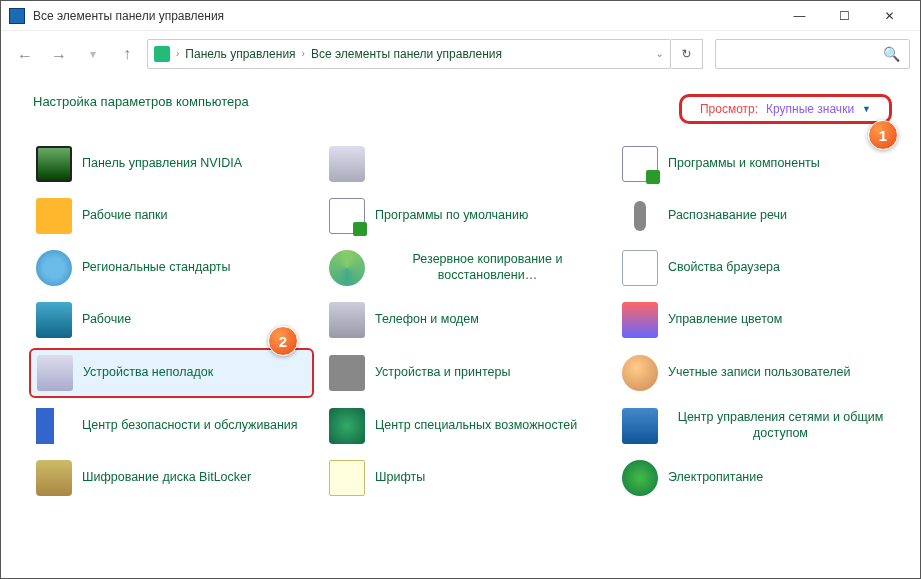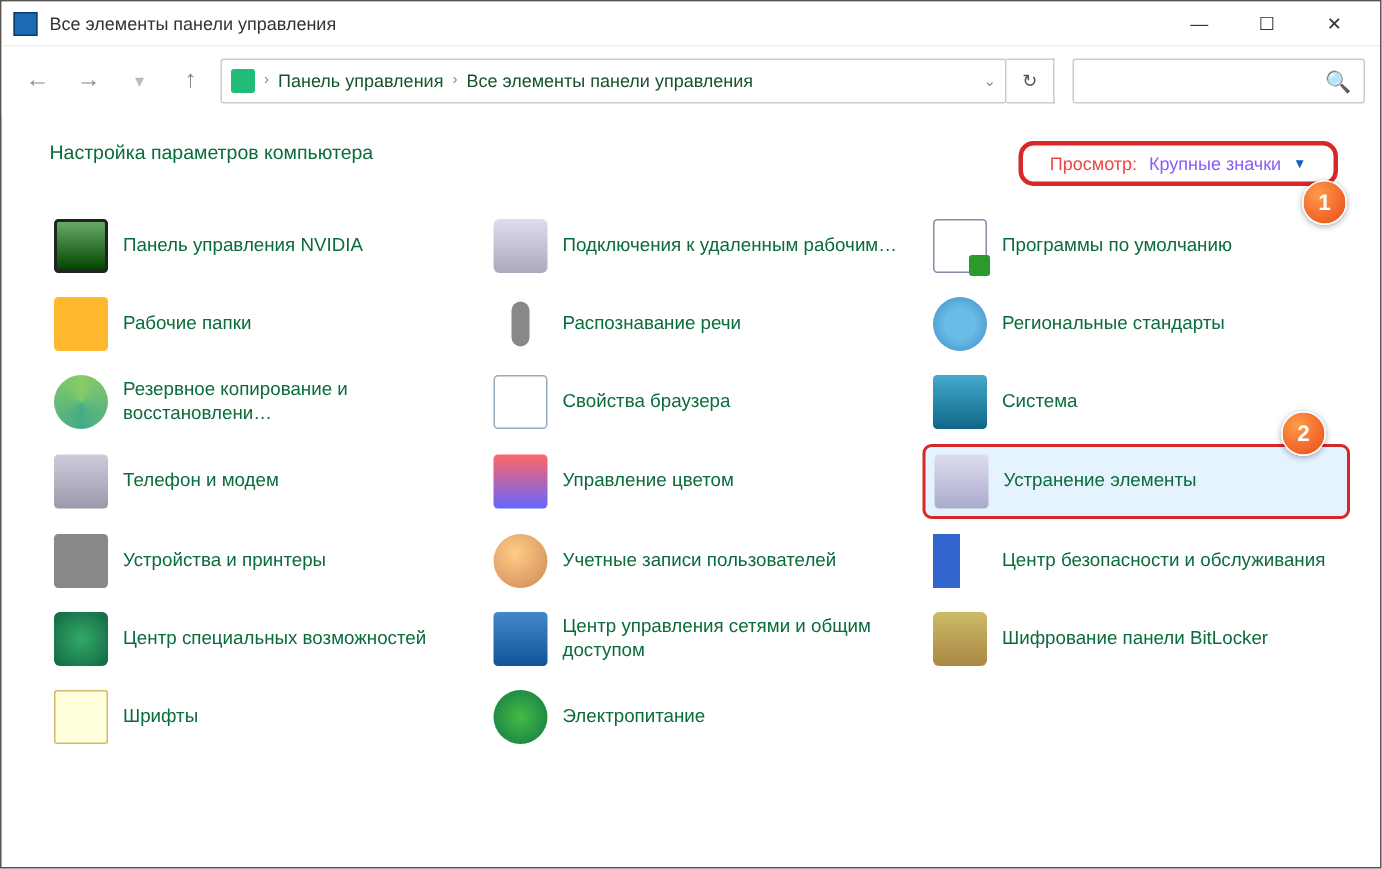--- a/index.html
+++ b/index.html
@@ -22,21 +22,21 @@
 .searchbox input { border: none; outline: none; flex: 1; font-size: 12px; }
 .searchbox .sicon { color: #888; font-size: 14px; }
 .header-row { display: flex; padding: 18px 28px 12px 32px; }
 .header-row .hlabel { color: #0a6b3b; font-size: 13px; flex: 1; }
 .viewbox { border: 3px solid #d62828; border-radius: 10px; padding: 5px 18px; display: flex; align-items: center; gap: 8px; position: relative; }
 .viewbox .vlabel { color: #ef4444; font-size: 12px; }
 .viewbox .vvalue { color: #8b5cf6; font-size: 12px; }
 .viewbox .vdrop { color: #1560bd; font-size: 9px; }
 .callout { position: absolute; width: 30px; height: 30px; border-radius: 50%; background: radial-gradient(circle at 35% 30%, #ff9a4a, #e84a17); border: 1px solid #fff; box-shadow: 0 1px 4px rgba(0,0,0,.35); color: #fff; font-weight: bold; font-size: 15px; display: flex; align-items: center; justify-content: center; z-index: 50; }
 .grid { display: grid; grid-template-columns: repeat(3, 1fr); column-gap: 8px; row-gap: 4px; padding: 4px 20px 8px 28px; }
-.item { display: flex; align-items: center; gap: 10px; padding: 5px 6px; border: 1px solid transparent; border-radius: 2px; min-height: 48px; }
+.item { display: flex; align-items: center; gap: 10px; padding: 5px 6px; border: 1px solid transparent; border-radius: 2px; min-height: 48px; text-align: center; }
 .item .icon { width: 36px; height: 36px; flex-shrink: 0; display: flex; align-items: center; justify-content: center; font-size: 24px; }
 .item .label { color: #0a6b3b; font-size: 12.5px; line-height: 1.25; }
 .item.highlight { background: #e5f3ff; border: 2px solid #d62828; border-radius: 6px; }
 .hl-wrap { position: relative; }
 
 
 .ic-nvidia { background: linear-gradient(#6a6, #040); border: 2px solid #222; border-radius: 3px; }
 .ic-index { background: radial-gradient(circle at 40% 40%, #cde, #89a); border-radius: 50%; }
 .ic-folder { background: #ffcc44; border-radius: 3px; position: relative; }
 .ic-folder::before { content: ""; position: absolute; top: -4px; left: 2px; width: 14px; height: 6px; background: #ffcc44; border-radius: 2px 2px 0 0; }
@@ -110,30 +110,33 @@
 
 <div class="grid">
 
   <div class="item">
       <div class="icon ic-nvidia"></div>
       <div class="label">Панель управления NVIDIA</div>
     </div>
 
   <div class="item">
       <div class="icon ic-remote"></div>
-      <div class="label">Подключения к удаленным рабочим…</div>
-    </div>
+    </div>
+  <div class="item">
+      <div class="icon ic-prog"></div>
+      <div class="label">Программы и компоненты</div>
+    </div>
+  <div class="item">
+      <div class="icon ic-workfolder"></div>
+      <div class="label">Рабочие папки</div>
+    </div>
+
   <div class="item">
       <div class="icon ic-prog"></div>
       <div class="label">Программы по умолчанию</div>
-    </div>
-
-  <div class="item">
-      <div class="icon ic-workfolder"></div>
-      <div class="label">Рабочие папки</div>
     </div>
   <div class="item">
       <div class="icon">
         <div class="ic-mic"></div>
       </div>
       <div class="label">Распознавание речи</div>
     </div>
   <div class="item">
       <div class="icon ic-region"></div>
       <div class="label">Региональные стандарты</div>
@@ -143,36 +146,36 @@
       <div class="icon ic-backup"></div>
       <div class="label">Резервное копирование и восстановлени…</div>
     </div>
   <div class="item">
       <div class="icon ic-browser"></div>
       <div class="label">Свойства браузера</div>
     </div>
   <div class="hl-wrap">
     <div class="item">
         <div class="icon ic-system"></div>
-        <div class="label">Система</div>
+        <div class="label">Рабочие</div>
       </div>
     <div class="callout" style="right:16px;top:30px">2</div>
   </div>
 
   <div class="item">
       <div class="icon ic-phone"></div>
       <div class="label">Телефон и модем</div>
     </div>
   <div class="item">
       <div class="icon ic-color"></div>
       <div class="label">Управление цветом</div>
     </div>
   <div class="item highlight">
       <div class="icon ic-trouble"></div>
-      <div class="label">Устранение элементы</div>
+      <div class="label">Устройства неполадок</div>
     </div>
 
   <div class="item">
       <div class="icon ic-printer"></div>
       <div class="label">Устройства и принтеры</div>
     </div>
   <div class="item">
       <div class="icon ic-users"></div>
       <div class="label">Учетные записи пользователей</div>
     </div>
@@ -185,21 +188,21 @@
       <div class="icon ic-star"></div>
       <div class="label">Центр специальных возможностей</div>
     </div>
   <div class="item">
       <div class="icon ic-network"></div>
       <div class="label">Центр управления сетями и общим доступом</div>
     </div>
 
   <div class="item">
       <div class="icon ic-bitlocker"></div>
-      <div class="label">Шифрование панели BitLocker</div>
+      <div class="label">Шифрование диска BitLocker</div>
     </div>
   <div class="item">
       <div class="icon ic-font"></div>
       <div class="label">Шрифты</div>
     </div>
   <div class="item">
       <div class="icon ic-power"></div>
       <div class="label">Электропитание</div>
     </div>
 

